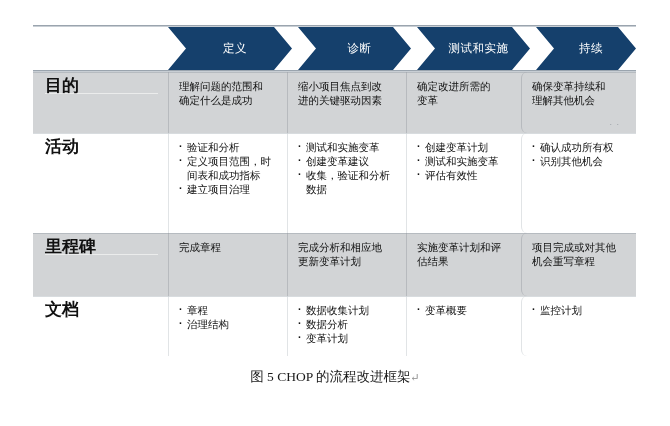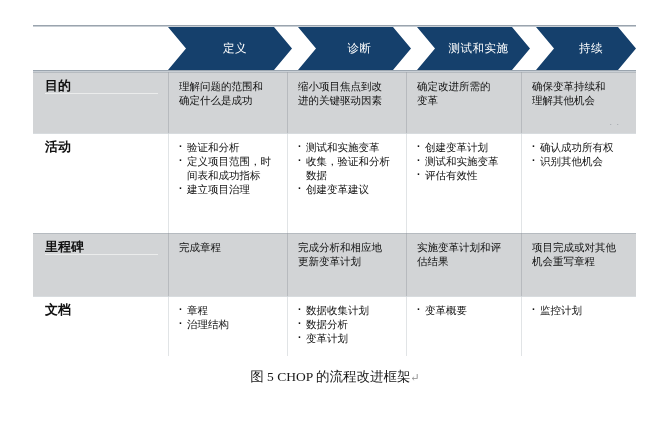--- a/index.html
+++ b/index.html
@@ -105,36 +105,36 @@
   .cell {
     box-sizing: border-box;
     padding: 7px 8px 0 10px;
     font-size: 10.5px;
     line-height: 14px;
     position: relative;
   }
   .cell.label {
     width: 135px;
     font-weight: bold;
-    font-size: 13px;
+    font-size: 17px;
     padding-left: 12px;
   }
   .cell.label:after {
     content: "";
     position: absolute;
     left: 12px; right: 10px; top: 21px;
     height: 1px;
     background: rgba(255,255,255,0.55);
   }
   .row.plain .cell.label:after { background: transparent; }
 
   .cell.c1 { width: 119px; }
   .cell.c2 { width: 119px; }
   .cell.c3 { width: 115px; }
-  .cell.c4 { width: 115px; }
+  .cell.c4 { width: 115px; border-radius: 6px; }
 
   
   .cell.c1, .cell.c2, .cell.c3, .cell.c4 { border-left: 1px solid rgba(150,156,162,.45); }
   .row.plain .cell.c1,
   .row.plain .cell.c2,
   .row.plain .cell.c3,
   .row.plain .cell.c4 { border-left: 1px solid rgba(200,205,210,.55); }
 
   .lines div { white-space: pre-line; }
 
@@ -235,23 +235,23 @@
         <ul class="bullets">
           <li>验证和分析</li>
           <li>定义项目范围，时
   间表和成功指标</li>
           <li>建立项目治理</li>
         </ul>
       </div>
       <div class="cell c2">
         <ul class="bullets">
           <li>测试和实施变革</li>
+          <li>创建变革建议</li>
           <li>收集，验证和分析
   数据</li>
-          <li>创建变革建议</li>
         </ul>
       </div>
       <div class="cell c3">
         <ul class="bullets">
           <li>创建变革计划</li>
           <li>测试和实施变革</li>
           <li>评估有效性</li>
         </ul>
       </div>
       <div class="cell c4">

